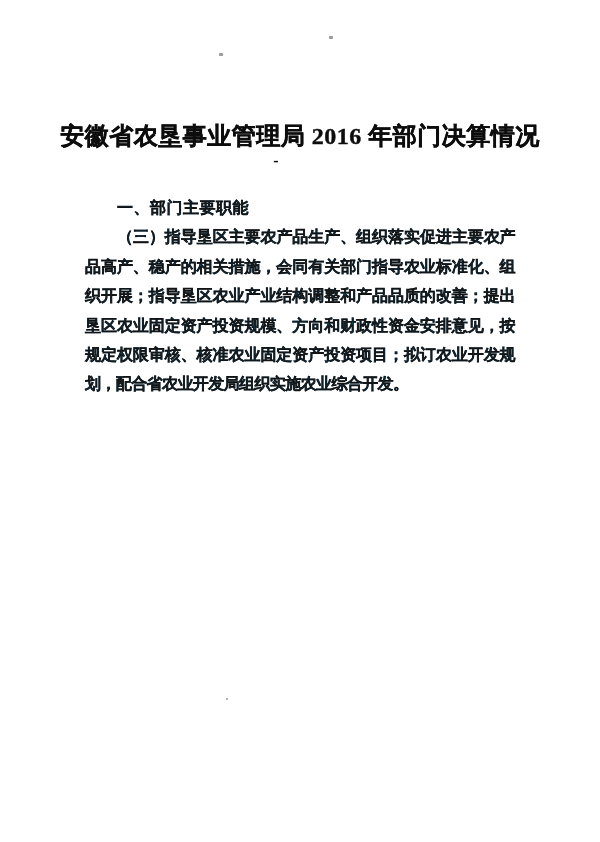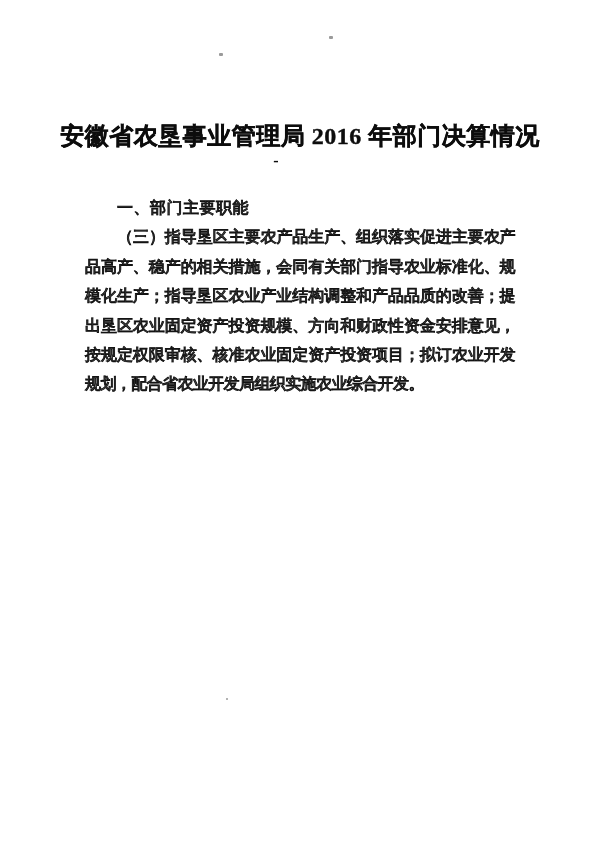--- a/index.html
+++ b/index.html
@@ -45,21 +45,21 @@
   .content {
     position: absolute;
     left: 85px;
     top: 193px;
     width: 430px;
     font-size: 16px;
     line-height: 29.4px;
     font-weight: 600;
     text-align: justify;
     text-justify: inter-ideograph;
-    color: #737373;
+    color: #0c4a6e;
   }
   .section-heading {
     margin: 0;
     text-indent: 2em;
     font-weight: 800;
     letter-spacing: 0.5px;
     -webkit-text-stroke: 0.3px #131313;
   }
   .para {
     margin: 0;
@@ -92,21 +92,21 @@
 <body>
 
 <div class="page">
 
   <h1 class="doc-title">安徽省农垦事业管理局 2016 年部门决算情况</h1>
 
   <div class="title-mark">-</div>
 
   <div class="content">
     <p class="section-heading">一、部门主要职能</p>
-    <p class="para">（三）指导垦区主要农产品生产、组织落实促进主要农产品高产、稳产的相关措施，会同有关部门指导农业标准化、规模化生产；指导垦区农业产业结构调整和产品品质的改善；提出垦区农业固定资产投资规模、方向和财政性资金安排意见，按规定权限审核、核准农业固定资产投资项目；拟订农业开发规划，配合省农业开发局组织实施农业综合开发。</p>
+    <p class="para">（三）指导垦区主要农产品生产、组织落实促进主要农产品高产、稳产的相关措施，会同有关部门指导农业标准化、组织开展；指导垦区农业产业结构调整和产品品质的改善；提出垦区农业固定资产投资规模、方向和财政性资金安排意见，按规定权限审核、核准农业固定资产投资项目；拟订农业开发规划，配合省农业开发局组织实施农业综合开发。</p>
   </div>
 
   <div class="page-number">–1–</div>
 
   <div class="speck speck-1"></div>
   <div class="speck speck-2"></div>
   <div class="speck speck-3"></div>
 
 </div>
 

